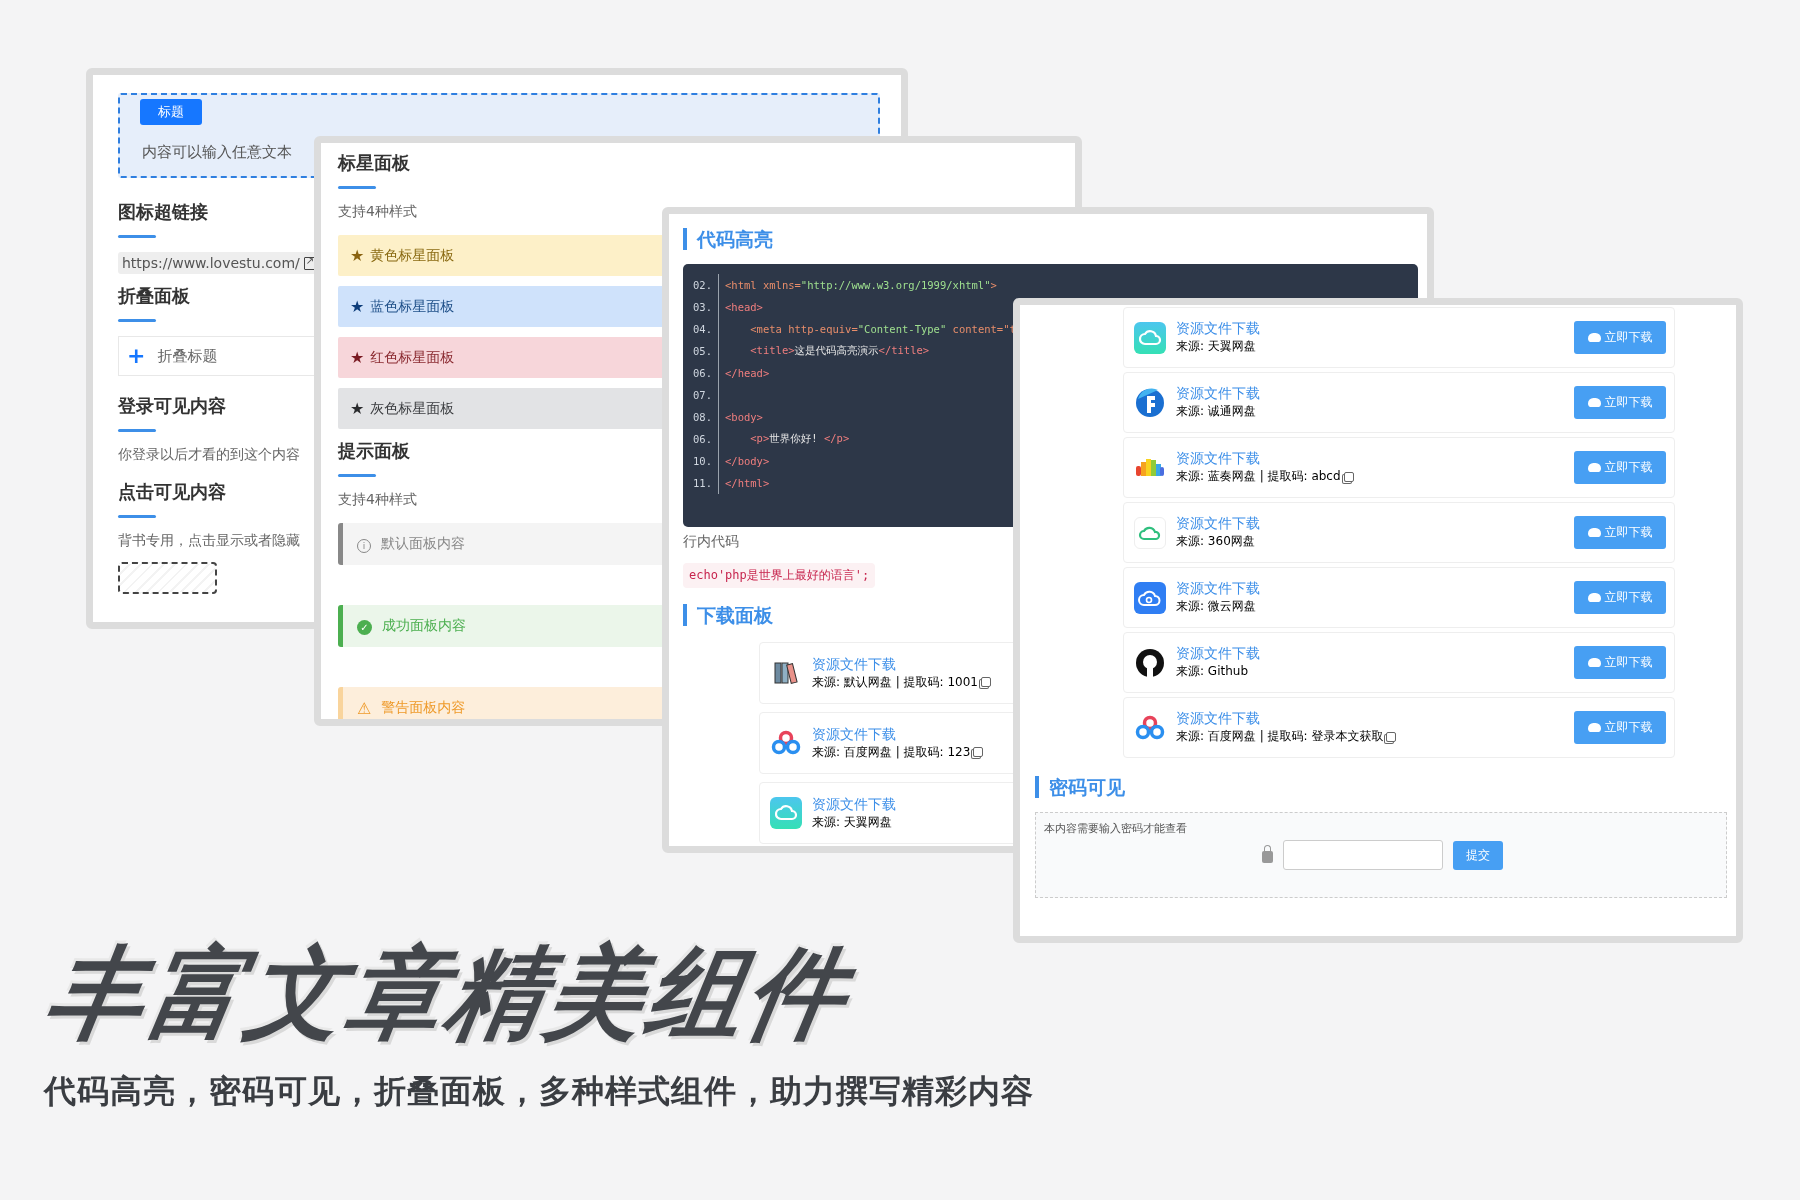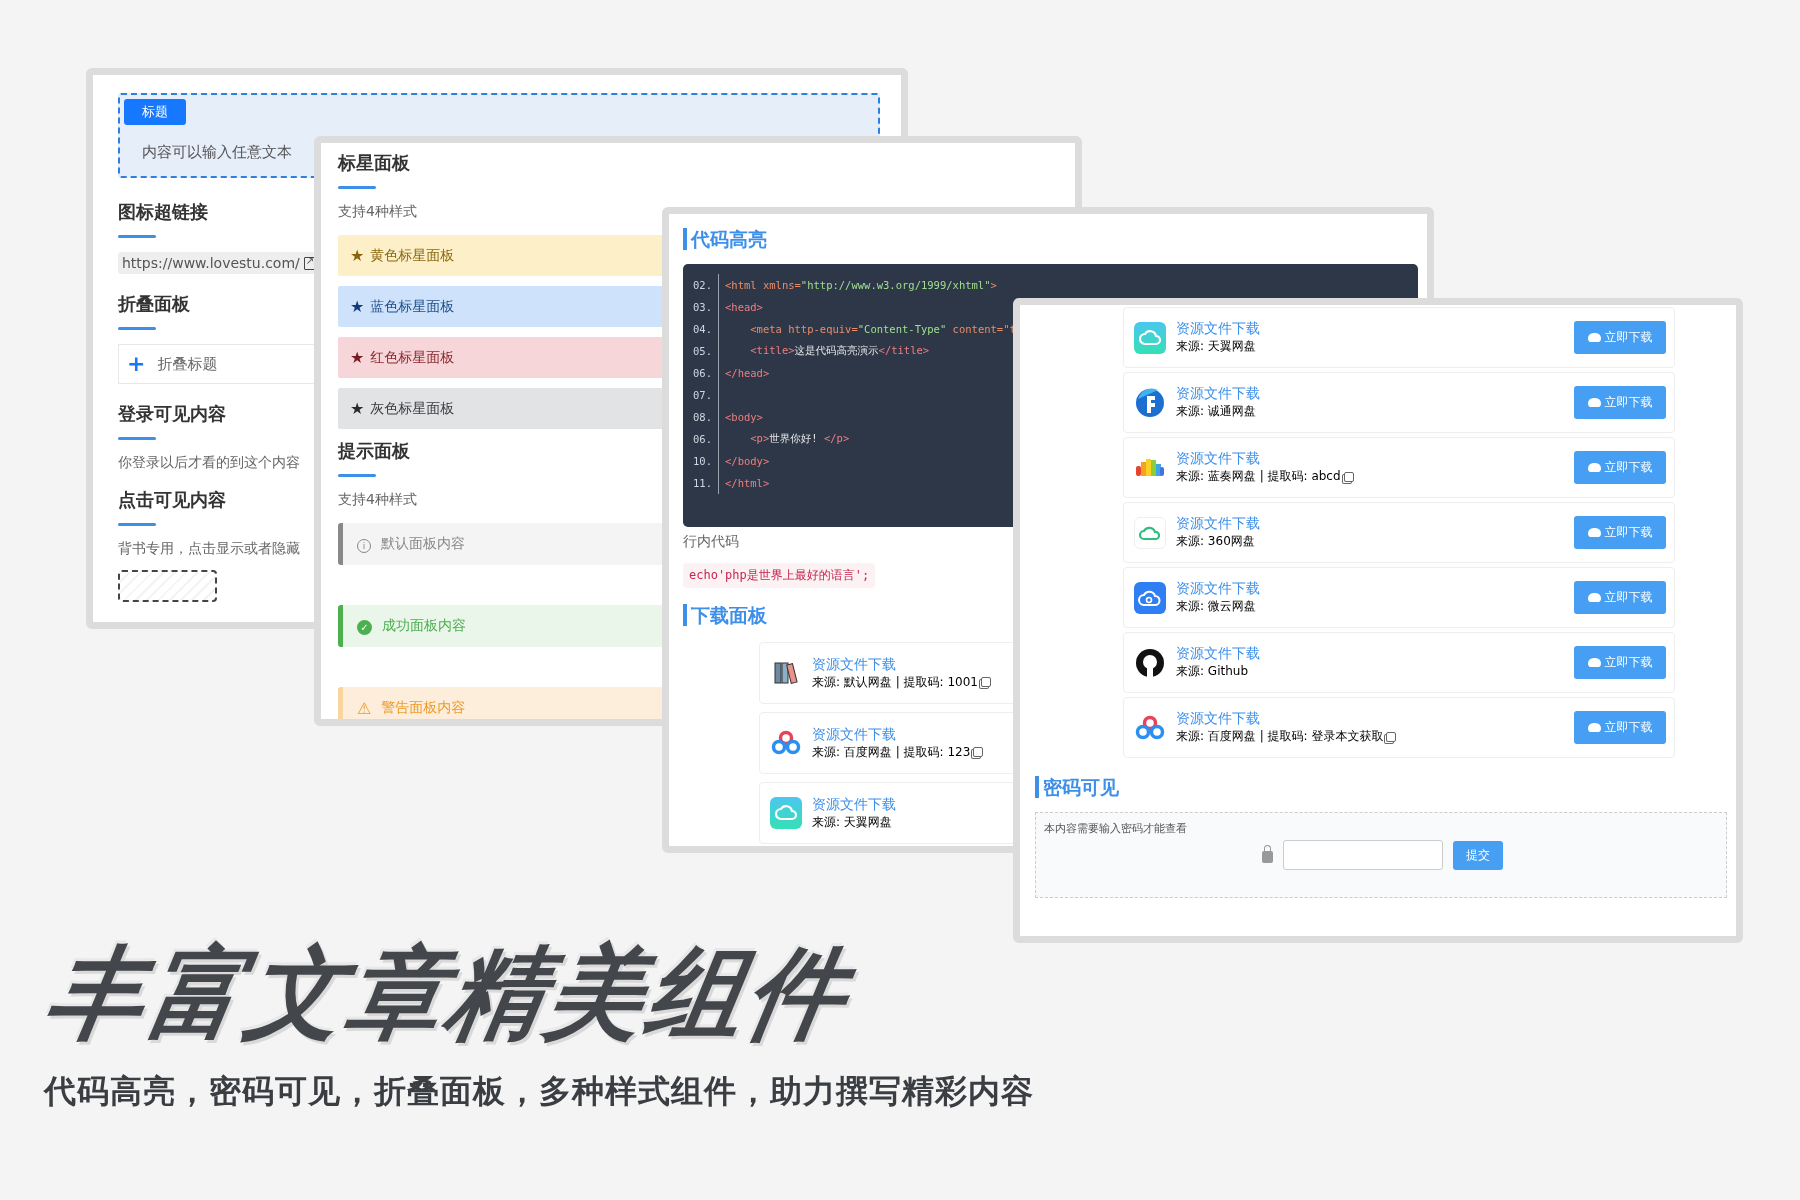--- a/index.html
+++ b/index.html
@@ -27,27 +27,27 @@
   }
   .muted { font-size: 14px; color: #666; }
 
   
   #card1 { left: 86px; top: 68px; width: 822px; height: 561px; padding: 8px 25px; }
   .titled-box {
     margin-top: 10px; border: 2px dashed #2f7fe0; background: #e6eefa;
     height: 85px; width: 762px; position: relative; border-radius: 3px;
   }
   .titled-box .tag {
-    position: absolute; left: 4px; top: 4px; background: #1677ff; color: #fff;
+    position: absolute; left: 20px; top: 4px; background: #1677ff; color: #fff;
     font-size: 13px; padding: 4px 18px; border-radius: 3px;
   }
   .titled-box .content { position: absolute; left: 22px; top: 48px; font-size: 15px; color: #555; }
   .link-chip {
     display: inline-flex; align-items: center; gap: 4px; background: #eee; border-radius: 3px;
-    padding: 3px 4px; font-size: 14px; color: #555; margin-bottom: 18px;
+    padding: 3px 4px; font-size: 14px; color: #555; margin-bottom: 10px;
   }
   .ext-icon { width: 13px; height: 13px; border: 1.5px solid #444; display:inline-block; position: relative; border-radius:1px;}
   .ext-icon::after { content:"↗"; position:absolute; font-size:10px; left:1px; top:-3px; color:#444;}
   .fold {
     border: 1px solid #e8e8e8; height: 40px; display: flex; align-items: center; gap: 12px;
     padding-left: 8px; font-size: 15px; color: #666; margin-bottom: 18px; width: 260px;
   }
   .plus { color: #1677ff; font-size: 22px; font-weight: bold; line-height: 1; }
   .hidden-box {
     width: 99px; height: 32px; border: 2px dashed #444; border-radius: 4px;
@@ -62,21 +62,21 @@
   }
   .tip-panel {
     height: 42px; display: flex; align-items: center; gap: 10px; padding-left: 14px;
     font-size: 14px; width: 330px; border-left: 5px solid; border-radius: 3px;
   }
 
   
   #card3 { left: 662px; top: 207px; width: 772px; height: 646px; padding: 8px 14px; }
   .bar-title {
     font-size: 19px; font-weight: bold; color: #3d8fe8; border-left: 4px solid #3d8fe8;
-    padding-left: 4px; line-height: 22px; margin: 6px 0 14px 0;
+    padding-left: 10px; line-height: 22px; margin: 6px 0 14px 0;
   }
   .code {
     background: #2d3748; border-radius: 5px; width: 735px; height: 263px; padding: 10px 0;
     font-family: "DejaVu Sans Mono", monospace; font-size: 10.5px;
   }
   .code-line { display: flex; height: 22px; align-items: center; }
   .ln { width: 36px; text-align: right; color: #cfd6df; padding-right: 6px; border-right: 1px solid #9aa3ad; height: 22px; line-height: 22px; }
   .src { padding-left: 6px; color: #e88d6a; white-space: pre; }
   .src .str { color: #9fe08f; }
   .src .tag { color: #ef7e7e; }

